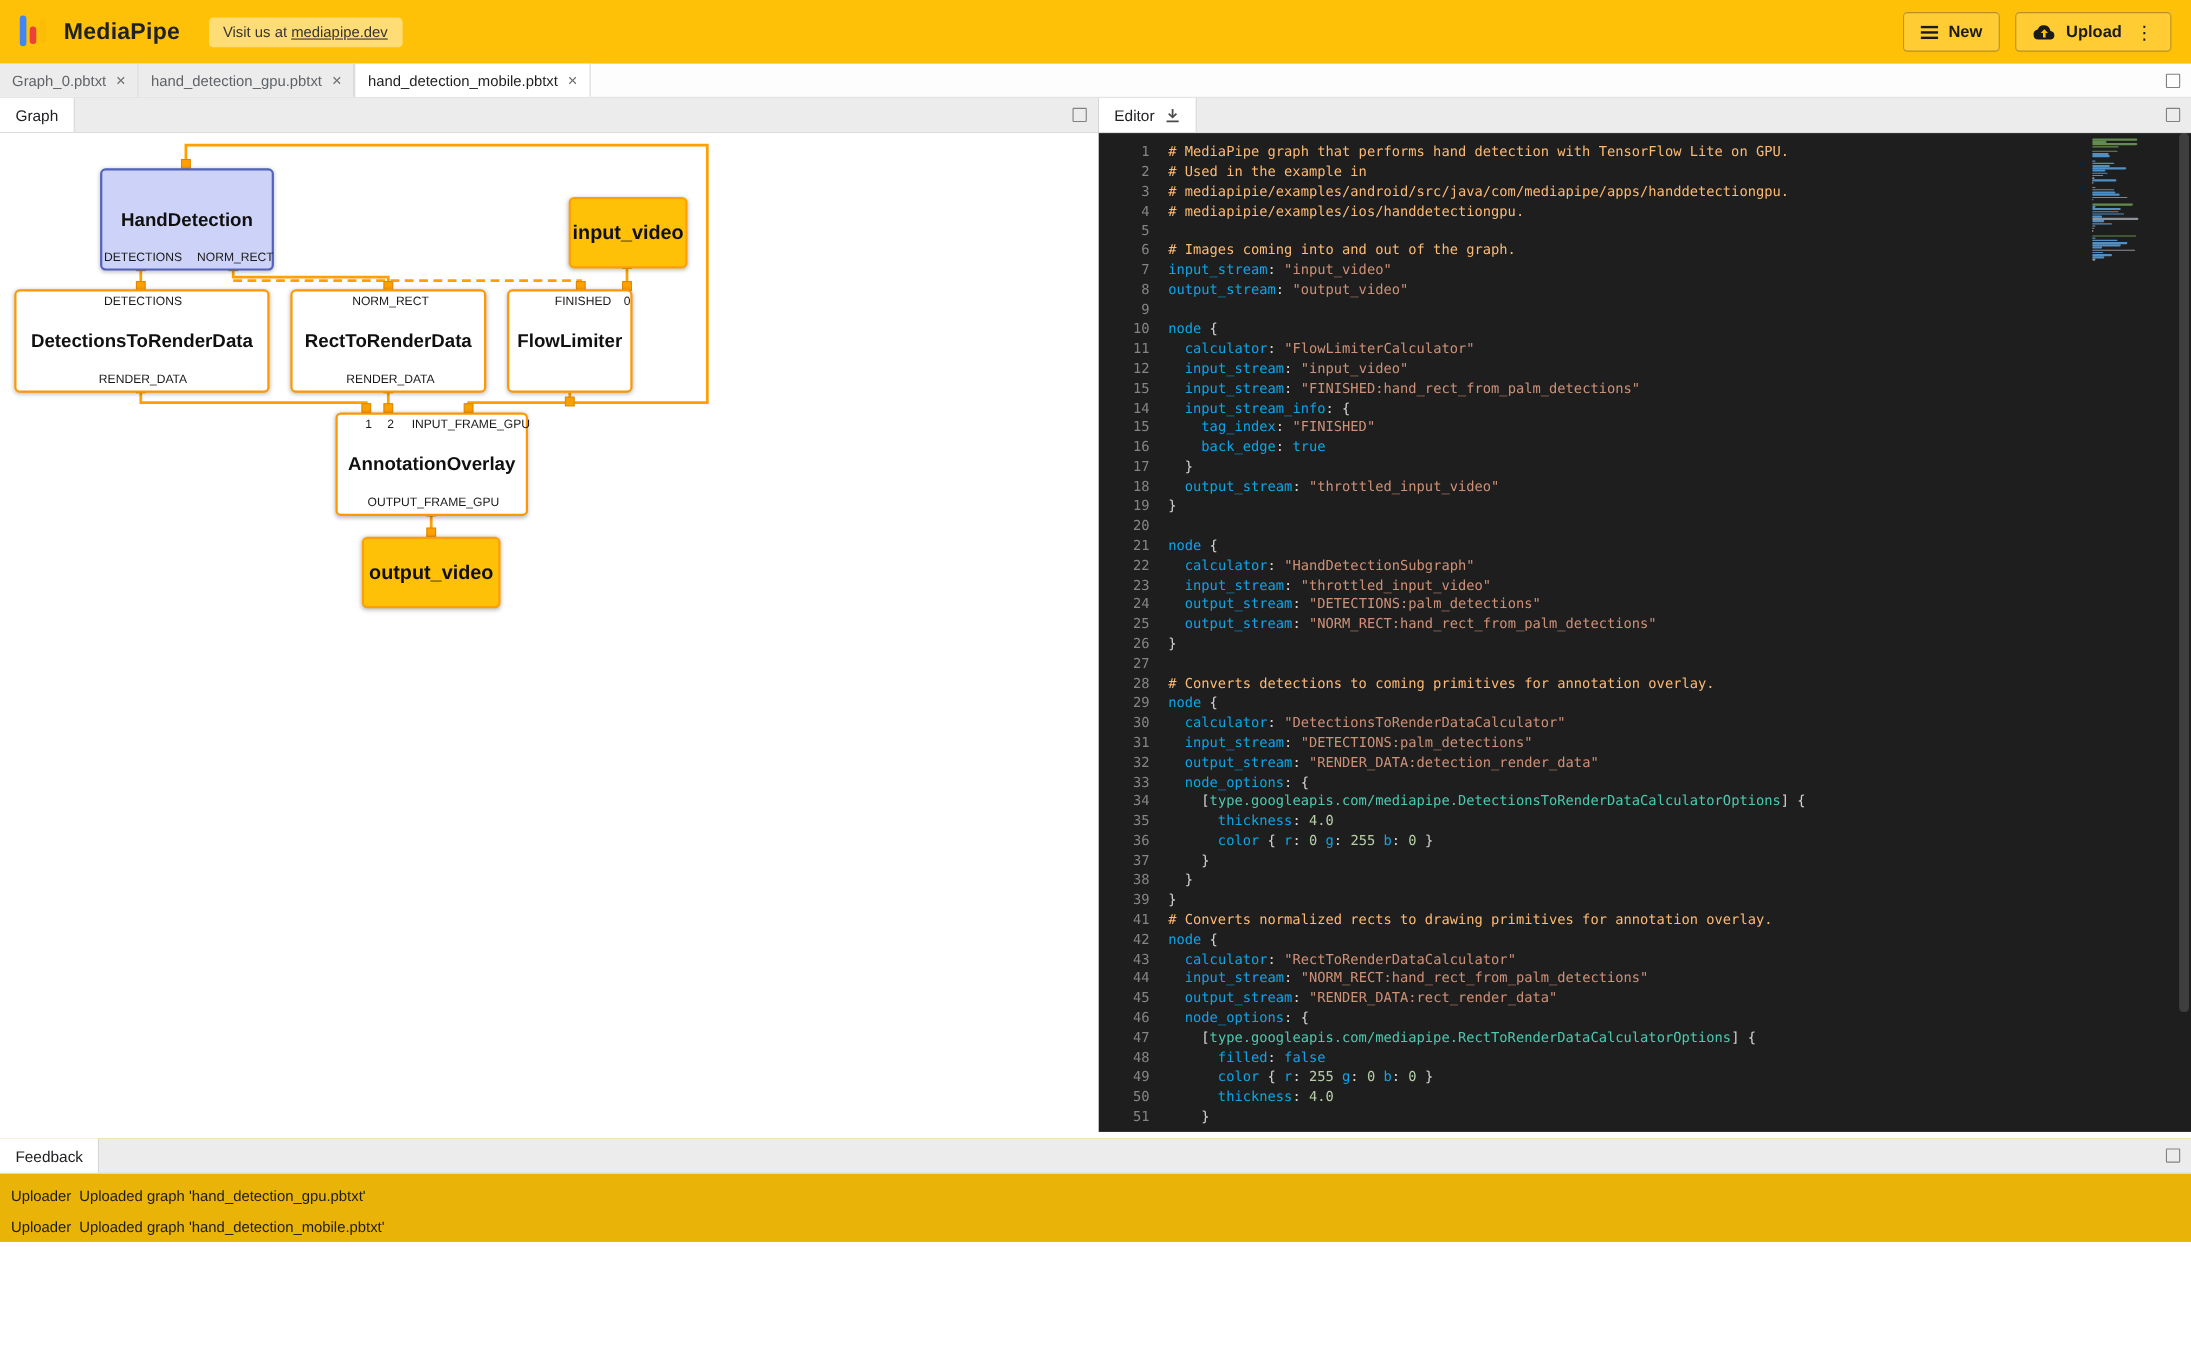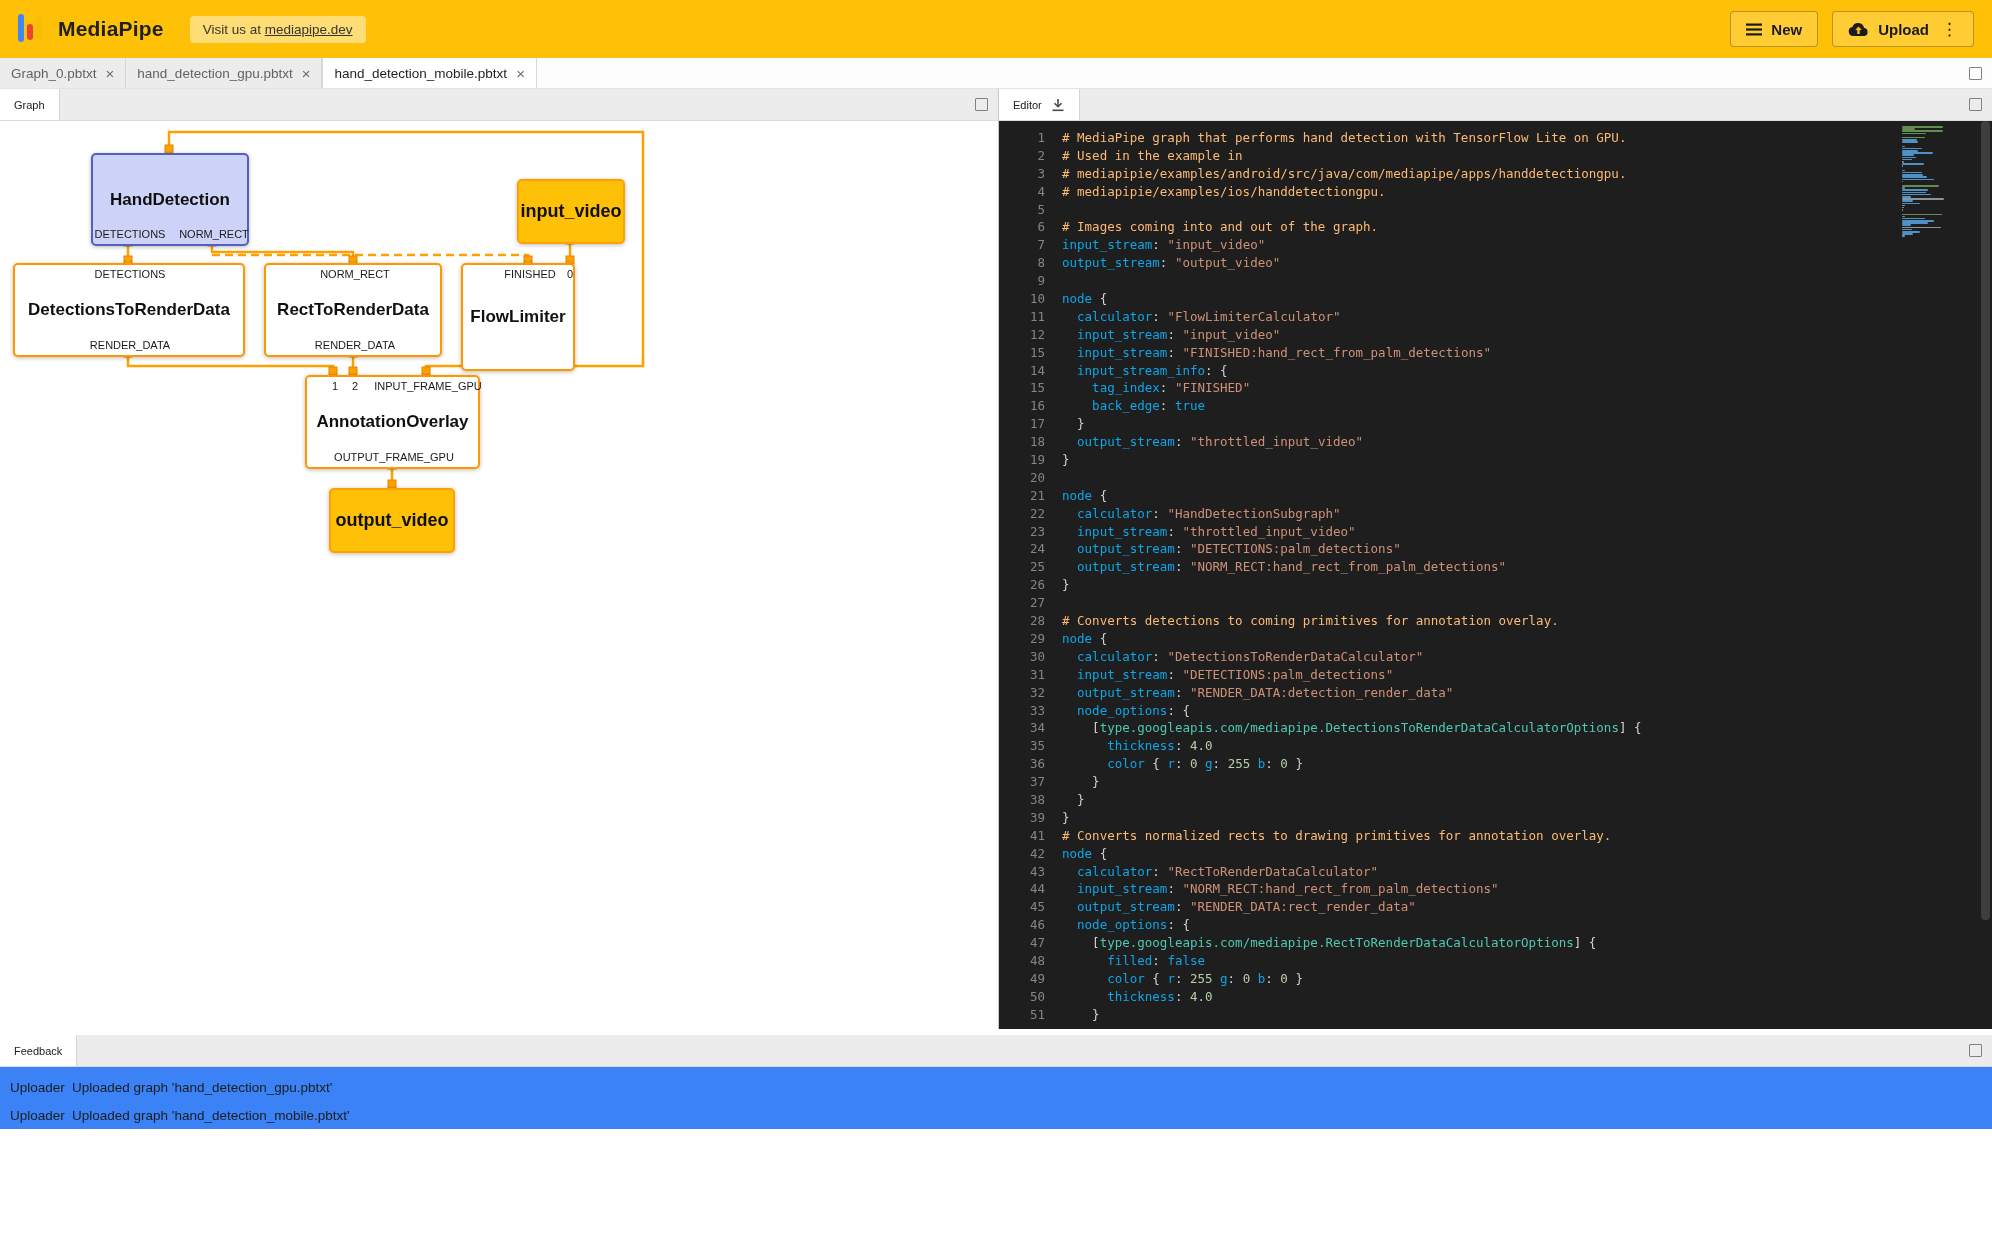--- a/index.html
+++ b/index.html
@@ -22,21 +22,21 @@
   .ftab{display:flex;align-items:center;gap:9px;padding:0 11px;font-size:13.5px;color:#5f6368;background:#ececec;border-right:1px solid #d8d8d8;cursor:pointer;white-space:nowrap;}
   .ftab.active{background:#fff;color:#1f1f1f;border-left:1px solid #d8d8d8;}
   .ftab-close{font-size:15px;color:#6b6b6b;cursor:pointer;}
   .strip-popout{margin-left:auto;align-self:center;margin-right:10px;}
   .popout{width:11px;height:11px;border:1.5px solid #818181;border-radius:1px;display:inline-block;cursor:pointer;}
   
   .main{display:flex;height:940px;}
   .graph-panel{width:999px;min-width:999px;border-right:1px solid #c9c9c9;display:flex;flex-direction:column;background:#fff;box-sizing:border-box;}
   .editor-panel{flex:1;display:flex;flex-direction:column;min-width:0;}
   .phead{height:32px;background:#ececec;display:flex;align-items:stretch;border-bottom:1px solid #dcdcdc;box-sizing:border-box;}
-  .ptab{display:flex;align-items:center;gap:9px;padding:0 14px;background:#fff;border-right:1px solid #d5d5d5;font-size:11px;color:#202124;cursor:pointer;}
+  .ptab{display:flex;align-items:center;gap:9px;padding:0 14px;background:#fff;border-right:1px solid #d5d5d5;font-size:14px;color:#202124;cursor:pointer;}
   .phead .popout{margin-left:auto;align-self:center;margin-right:10px;}
   
   .graph-canvas{position:relative;flex:1;overflow:hidden;background:#fff;}
   #edges-svg{position:absolute;left:0;top:0;}
   .gnode{position:absolute;border-radius:5px;box-sizing:border-box;display:flex;flex-direction:column;box-shadow:0 1px 4px rgba(0,0,0,.28);cursor:pointer;background:#fff;}
   .gnode.calculator{border:2px solid #FF9800;}
   .gnode.subgraph{background:#CDD2F8;border:2px solid #5161BD;}
   .gnode.stream{background:#FFC107;border:2px solid #FFA000;justify-content:center;align-items:center;}
   .gtitle{flex:1;display:flex;align-items:center;justify-content:center;font-size:17px;font-weight:700;color:#101010;white-space:nowrap;}
   .gnode.stream .gtitle{flex:none;font-size:18px;}
@@ -48,21 +48,21 @@
   .cline{display:flex;height:17.9px;line-height:17.9px;font-size:12.5px;white-space:pre;}
   .lnum{width:46px;text-align:right;color:#858585;flex:none;margin-right:17px;}
   .ltext{white-space:pre;color:#D4D4D4;}
   .tk-c{color:#fdba74;} .tk-k{color:#0ea5e9;} .tk-s{color:#CE9178;}
   .tk-n{color:#B5CEA8;} .tk-p{color:#D4D4D4;} .tk-t{color:#4EC9B0;}
   .minimap{position:absolute;top:5px;right:18px;width:72px;}
   .mmbar{height:1.5px;margin-bottom:0.7px;opacity:.9;border-radius:1px;}
   .vscroll{position:absolute;top:0;right:0;width:14px;height:100%;cursor:pointer;}
   .vthumb{position:absolute;top:0;right:2px;width:9px;height:88%;background:rgba(130,130,130,.32);border-radius:4px;}
   
-  .feedback{margin-top:6px;background:#3b82f6;}
+  .feedback{margin-top:6px;background:#eab308;}
   .fbrows{padding-top:6px;}
   .fbrow{display:flex;align-items:center;height:28px;font-size:13.5px;color:#1d1d1d;padding-left:10px;}
   .fbsrc{width:62px;flex:none;}
   
   .micon{display:inline-flex;align-items:center;}
 </style>
 </head>
 <body>
 
 <header class="topbar">
@@ -171,21 +171,21 @@
         </div>
         <div class="gnode calculator" style="left: 264px; top: 142px; width: 178px; height: 94px;">
           <div class="portrow">
             <span style="left: 89px;">NORM_RECT</span>
           </div>
           <div class="gtitle">RectToRenderData</div>
           <div class="portrow">
             <span style="left: 89px;">RENDER_DATA</span>
           </div>
         </div>
-        <div class="gnode calculator" style="left: 461px; top: 142px; width: 114px; height: 108px;">
+        <div class="gnode calculator" style="left: 461px; top: 142px; width: 114px; height: 94px;">
           <div class="portrow">
             <span style="left: 67px;">FINISHED</span>
             <span style="left: 107px;">0</span>
           </div>
           <div class="gtitle">FlowLimiter</div>
           <div class="portrow"></div>
         </div>
         <div class="gnode calculator" style="left: 305px; top: 254px; width: 175px; height: 94px;">
           <div class="portrow">
             <span style="left: 28px;">1</span>

